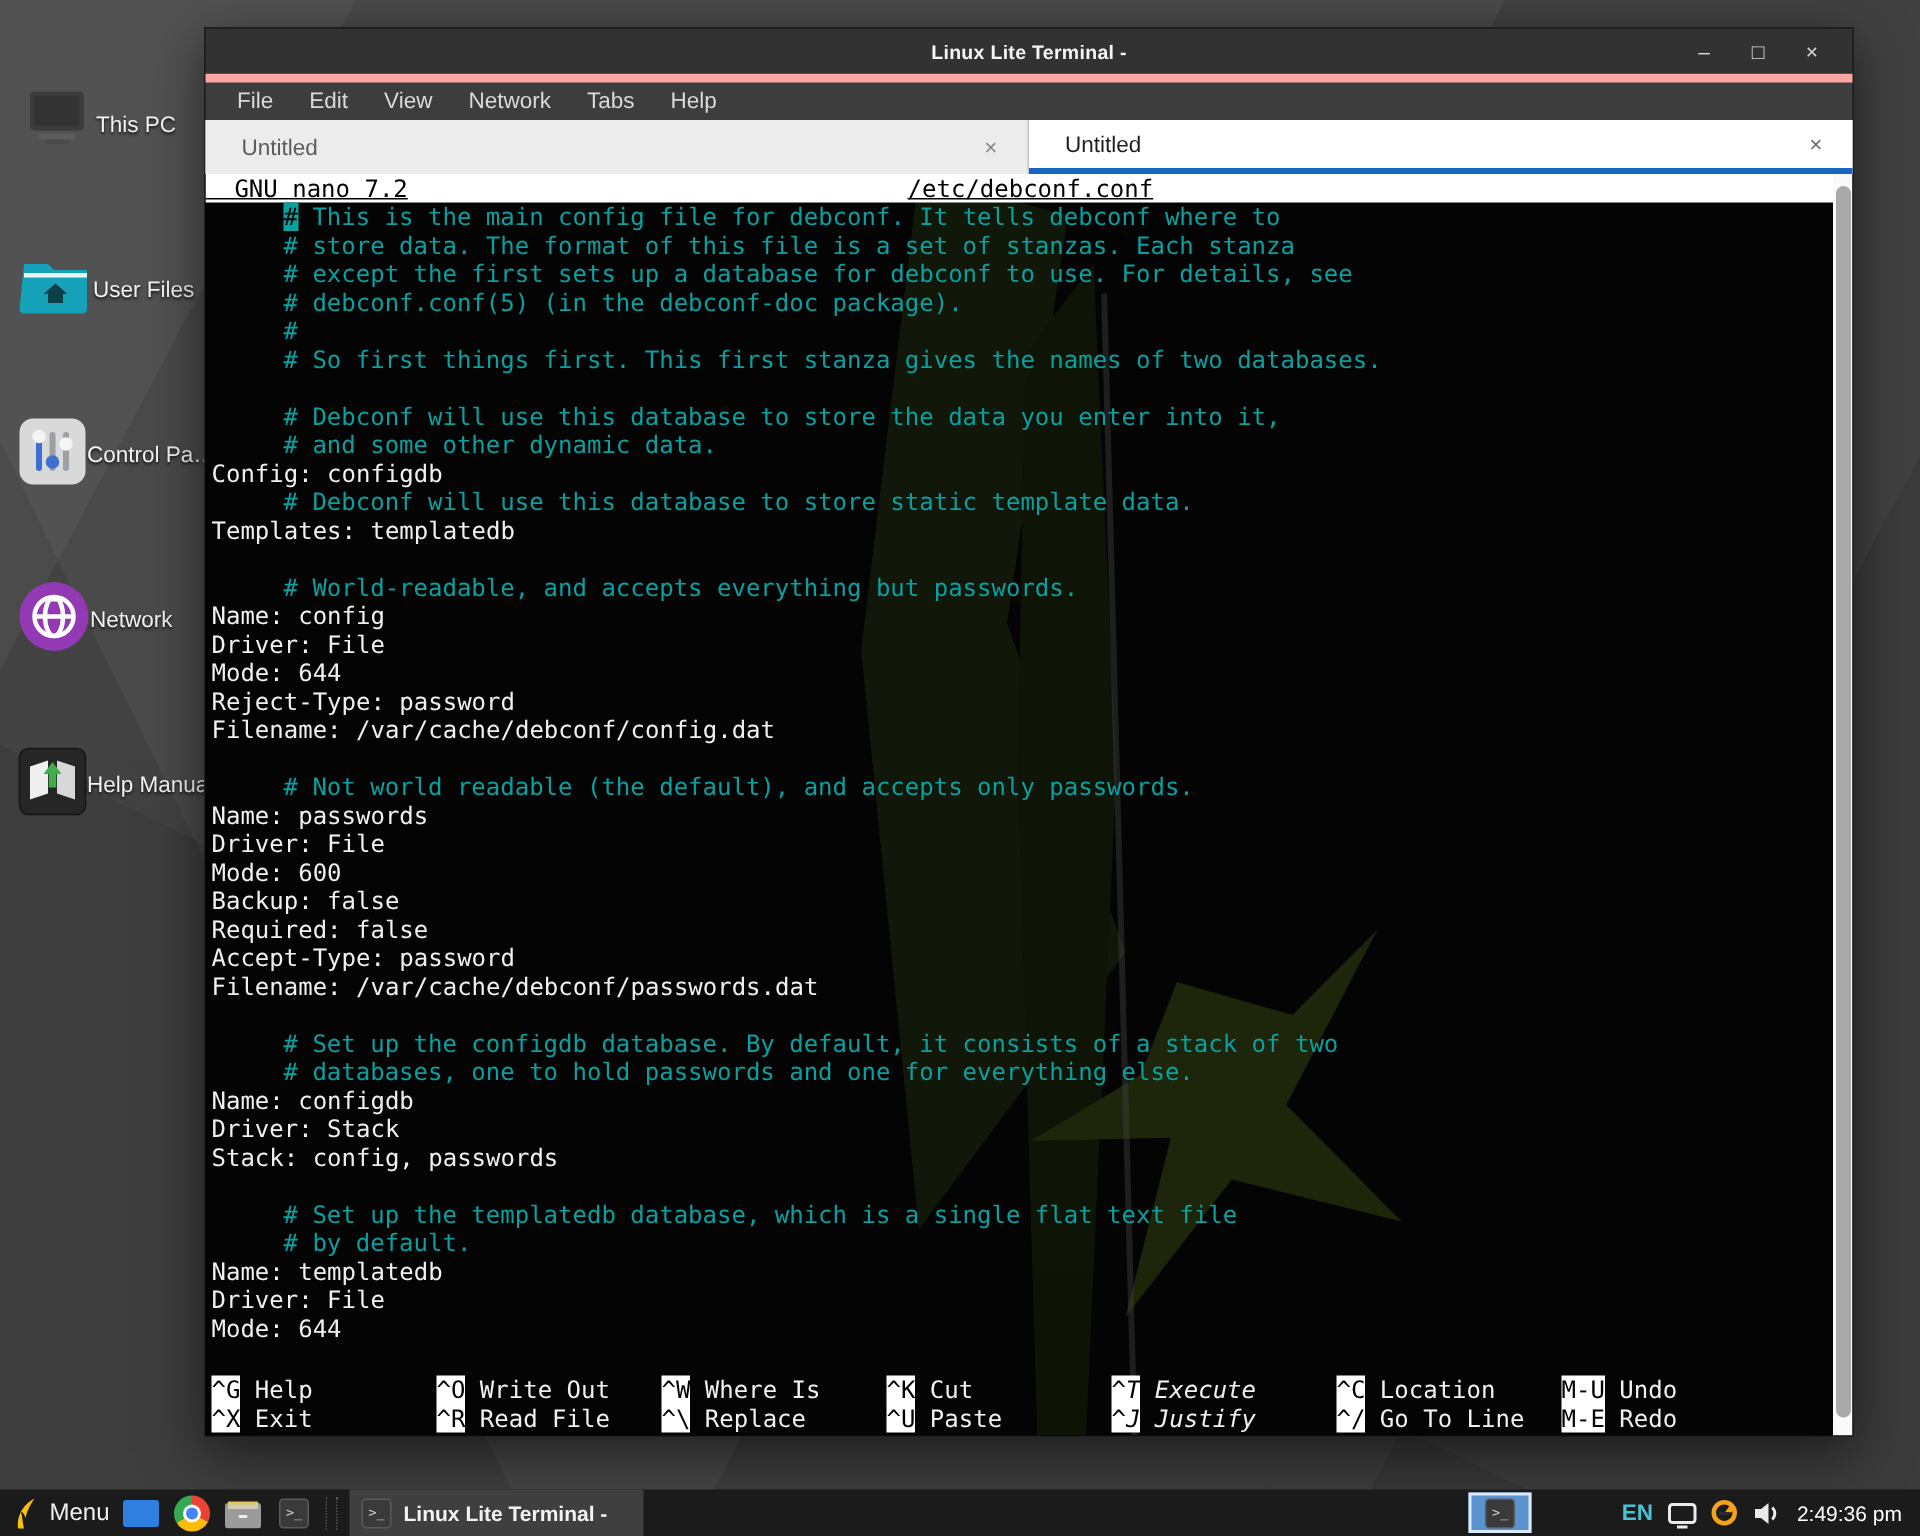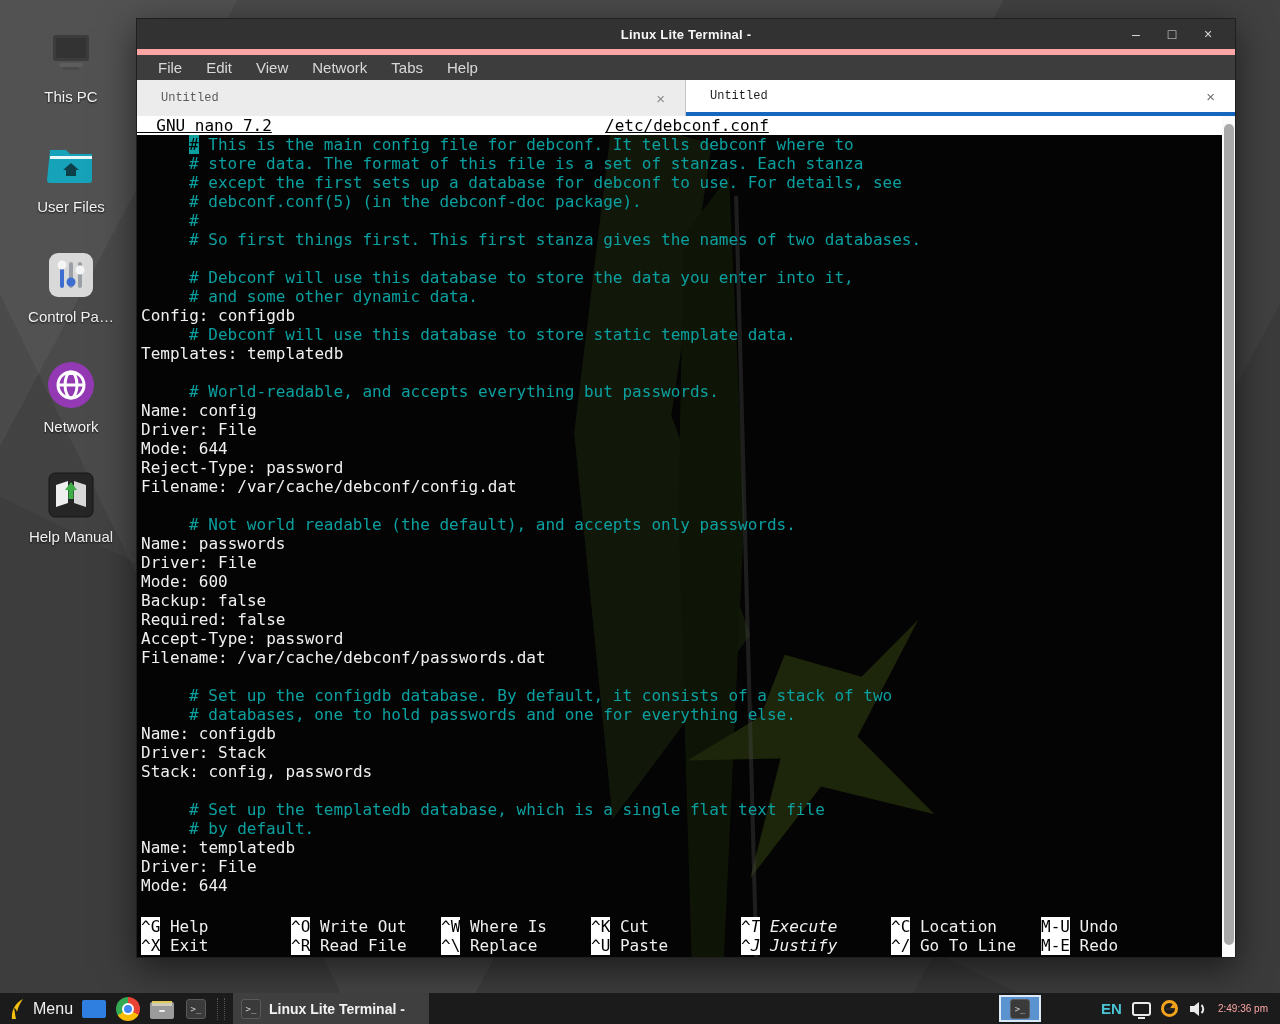--- a/index.html
+++ b/index.html
@@ -10,21 +10,21 @@
     background-image:
       linear-gradient(118deg, rgba(255,255,255,.045) 0 13%, transparent 13% 14%),
       linear-gradient(64deg, rgba(0,0,0,.10) 0 20%, transparent 20% 21%),
       linear-gradient(118deg, transparent 0 55%, rgba(0,0,0,.12) 55% 79%, rgba(0,0,0,.20) 79%),
       linear-gradient(26deg, rgba(0,0,0,.08) 0 32%, transparent 32%);
     position:relative;
   }
 
   
   .desk-icons { position:absolute; left:12px; top:26px; width:118px; }
-  .desk-item { height:110px; display:flex; flex-direction:column; align-items:center; cursor:default; }
+  .desk-item { height:110px; display:flex; flex-direction:row; align-items:center; cursor:default; }
   .desk-item .di-art { height:58px; display:flex; align-items:center; justify-content:center; }
   .desk-item .di-label {
     color:#f2f2f2; font-size:15px; margin-top:4px; white-space:nowrap;
     text-shadow:0 1px 2px rgba(0,0,0,.8);
   }
 
   
   .win {
     position:absolute; left:136px; top:18px; width:1100px; height:940px;
     box-shadow:0 10px 34px rgba(0,0,0,.55); border:1px solid #1f1f1f;
@@ -43,21 +43,21 @@
   .menubar {
     height:31px; background:#3d3d3d; display:flex; align-items:center;
     padding-left:10px; gap:2px; flex:0 0 auto; border-top:6px solid #fca5a5;
   }
   .menu-item { color:#d9d9d9; font-size:15px; padding:4px 11px; }
 
   .tabbar { height:36px; display:flex; flex:0 0 auto; background:#d9d9d9; }
   .tab { flex:1 1 50%; display:flex; align-items:center; padding:0 14px 0 24px; position:relative; }
   .tab.inactive { background:#ececec; border-right:1px solid #c6c6c6; }
   .tab.active { background:#ffffff; border-bottom:4px solid #1666bf; }
-  .tab-label { font-size:12px;font-family:Liberation Mono, monospace; }
+  .tab-label { font-size:15px; }
   .tab.inactive .tab-label { color:#5c5c5c; }
   .tab.active .tab-label { color:#1f1f1f; }
   .tab-close { margin-left:auto; font-size:15px; color:#8a8a8a; padding:0 6px; }
   .tab.active .tab-close { color:#6f6f6f; }
 
   
   .term {
     flex:1 1 auto; position:relative; background:#040404; overflow:hidden;
     font-family:"DejaVu Sans Mono", monospace; font-size:16px; line-height:19px;
   }
@@ -106,21 +106,21 @@
     width:20px; height:20px; background:#3a3a3a; border:1px solid #5a5a5a; border-radius:3px;
     color:#cfcfcf; font-family:"DejaVu Sans Mono", monospace; font-size:9px;
     display:flex; align-items:center; justify-content:center;
   }
   .pager {
     margin-left:auto; width:42px; height:27px; background:#5b93d0; border:2px solid #dce9f7;
     display:flex; align-items:center; justify-content:center;
   }
   .tray { display:flex; align-items:center; gap:10px; margin-left:52px; padding-right:4px; }
   .tray-lang { color:#49c3d4; font-size:15px; font-weight:bold; }
-  .tray-clock { color:#fca5a5; font-size:10px; white-space:nowrap; }
+  .tray-clock { color:#ffffff; font-size:14px; white-space:nowrap; }
 
   
   .mon-ico { width:19px; height:14px; border:2px solid #eaeaea; border-radius:3px; position:relative; }
   .mon-ico::after { content:""; position:absolute; left:4px; bottom:-5px; width:7px; height:2px; background:#eaeaea; }
   .upd-ico { width:17px; height:17px; border:3px solid #f2a31b; border-radius:50%; position:relative; }
   .upd-ico::after { content:""; position:absolute; left:2px; top:4.5px; width:7px; height:2.5px; background:#2b2b2b; }
   .upd-ico::before { content:""; position:absolute; right:-4px; top:1px; border:4px solid transparent; border-left-color:#f2a31b; transform:rotate(35deg); }
 </style>
 </head>
 <body>

